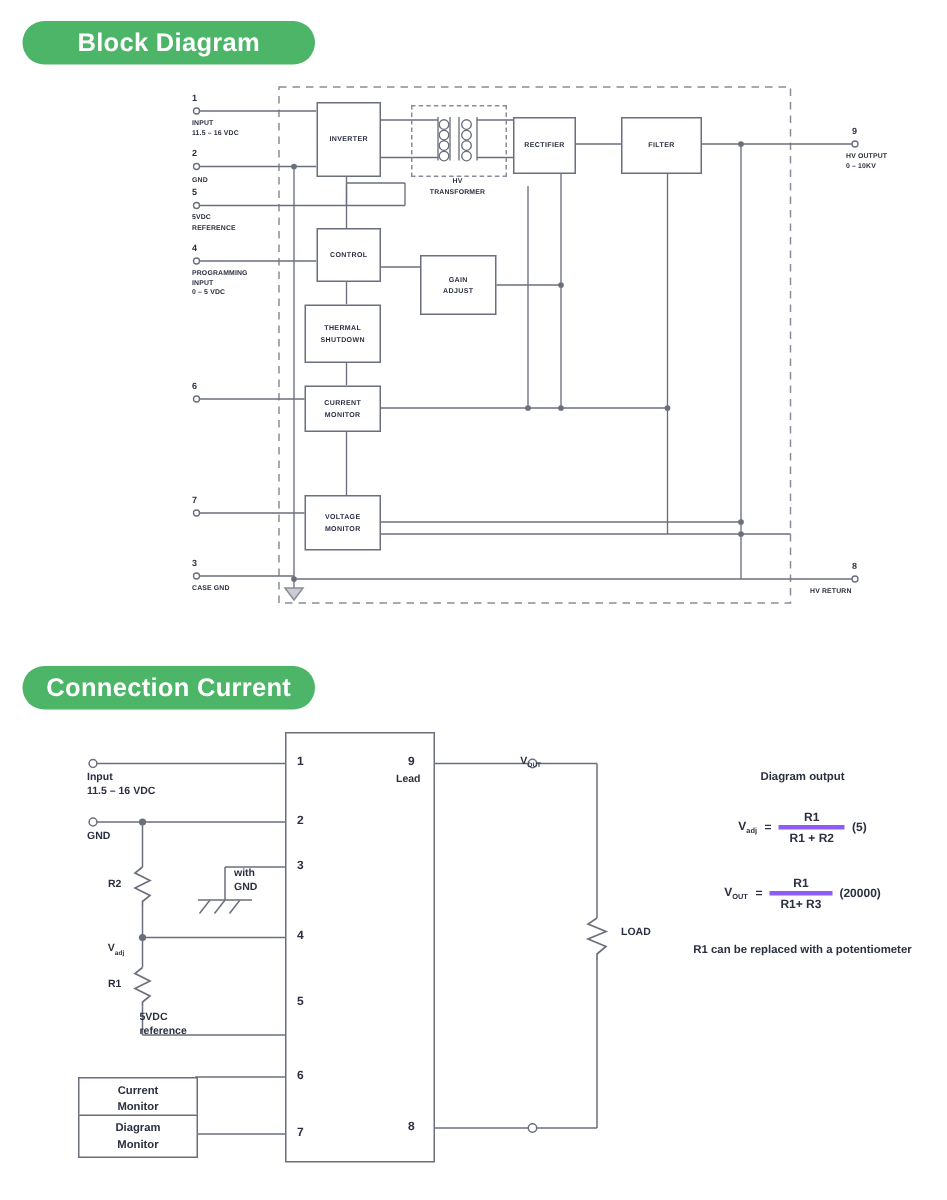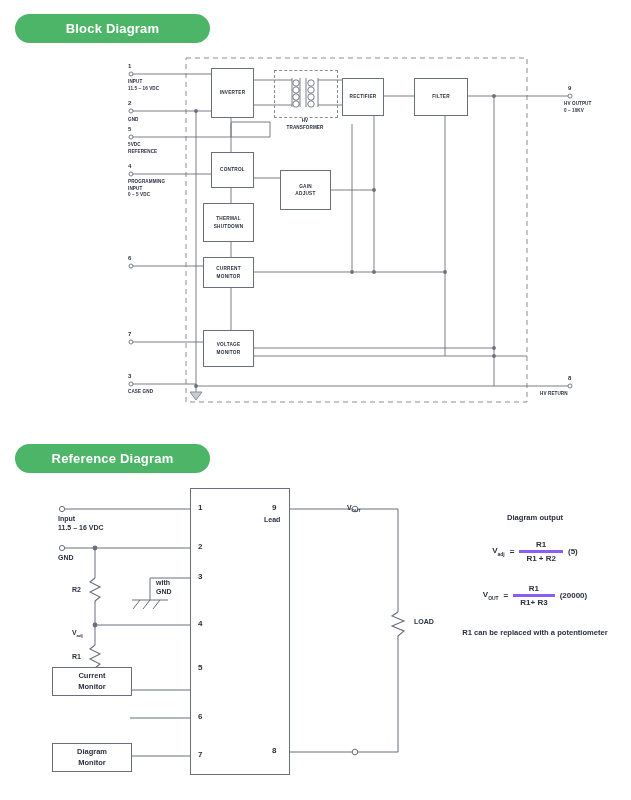--- a/index.html
+++ b/index.html
@@ -1,21 +1,21 @@
 <!DOCTYPE html>
 <html><head>
 <meta charset="utf-8">
 <style>
   html,body{margin:0;padding:0;background:#ffffff;}
   body{width:631px;height:800px;position:relative;font-family:"Liberation Sans",sans-serif;color:#2b2f40;overflow:hidden;}
 
   .pill{
     position:absolute;background:#4cb567;color:#fff;border-radius:16px;
     display:flex;align-items:center;justify-content:center;
-    font-size:13px;font-weight:700;letter-spacing:.2px;
+    font-size:17px;font-weight:700;letter-spacing:.2px;
   }
   #pill-block{left:15px;top:14px;width:195px;height:29px;}
   #pill-conn{left:15px;top:444px;width:195px;height:29px;}
 
   .svgwrap{position:absolute;left:0;top:0;width:631px;height:800px;pointer-events:none;}
   svg{display:block;}
 
   .lbl{position:absolute;font-size:4.6px;font-weight:700;line-height:1.42;color:#2b2f40;letter-spacing:.1px;white-space:pre;}
   .pinnum{position:absolute;font-size:6px;font-weight:700;color:#2b2f40;}
   .blk{position:absolute;display:flex;align-items:center;justify-content:center;text-align:center;
@@ -39,21 +39,21 @@
   .fnote{font-size:7.6px;font-weight:700;text-align:center;}
   sub{font-size:.62em;}
 </style>
 </head>
 <body>
 
 <div class="pill" id="pill-block">
   <span>Block Diagram</span>
 </div>
 <div class="pill" id="pill-conn">
-  <span>Reference Diagram</span>
+  <span>Connection Current</span>
 </div>
 
 <div class="svgwrap">
 <svg width="631" height="800" viewBox="0 0 631 800">
   <g stroke="#6b6f7d" stroke-width="0.9" fill="none">
 
     <rect x="186" y="58" width="341" height="344" stroke="#8a8d99" stroke-width="1" stroke-dasharray="5,4"></rect>
 
     <line x1="131" y1="74" x2="211" y2="74"></line>
     <line x1="131" y1="111" x2="211" y2="111"></line>
@@ -281,21 +281,21 @@
 </div>
 <div class="clbl" style="left:156px;top:578px;">with
 GND</div>
 <div class="clbl" style="left:93px;top:674px;">5VDC
 reference</div>
 <div class="clbl" style="left:343px;top:494px;">
   <span>V</span><sub>OUT</sub>
 </div>
 <div class="clbl" style="left:414px;top:617px;">LOAD</div>
 
-<div class="cmon" style="left:52px;top:667px;width:78px;height:27px;white-space:pre-line;">
+<div class="cmon" style="left:52px;top:718px;width:78px;height:27px;white-space:pre-line;">
   <span>Current
 Monitor</span>
 </div>
 <div class="cmon" style="left:52px;top:743px;width:78px;height:27px;white-space:pre-line;">
   <span>Diagram
 Monitor</span>
 </div>
 
 <div class="fblock">
   <div class="ftitle">Diagram output</div>

